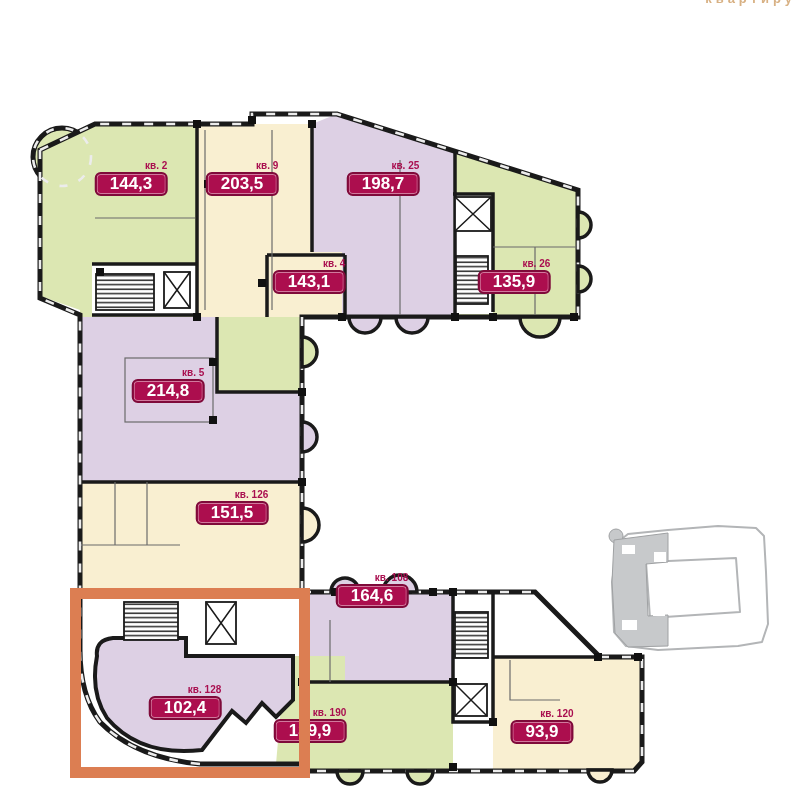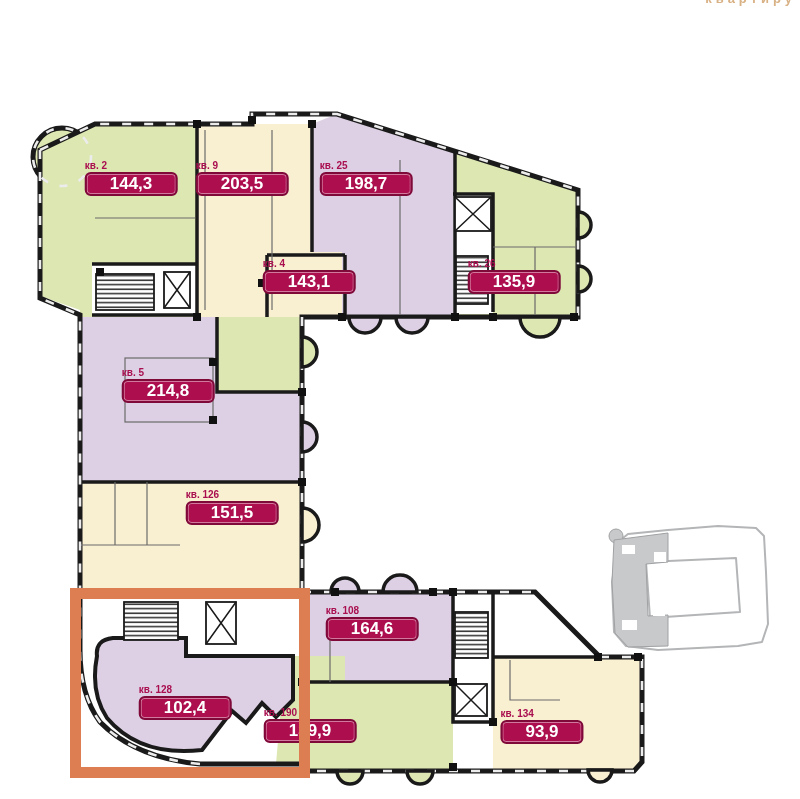--- a/index.html
+++ b/index.html
@@ -1,22 +1,22 @@
 <!DOCTYPE html>
 <html><head>
 <meta charset="utf-8">
 <style>
   html,body{margin:0;padding:0;background:#fff;}
   #stage{position:relative;width:800px;height:799px;background:#ffffff;overflow:hidden;
          font-family:"Liberation Sans",sans-serif;}
   #plan-svg{position:absolute;left:0;top:0;z-index:1;}
-  .apt{position:absolute;z-index:2;text-align:left;transform:translateX(-50%);cursor:pointer;}
+  .apt{position:absolute;z-index:2;text-align:right;transform:translateX(-50%);cursor:pointer;}
   .apt-label{font-size:10px;font-weight:bold;color:#a90e4f;line-height:11px;white-space:nowrap;}
   .apt-badge{display:inline-block;background:#ac0e4e;border:2px solid #7f0a3a;border-radius:6px;
-             color:#fff;font-weight:bold;font-size:17px;line-height:20px;padding:0 23px;margin-top:1px;
+             color:#fff;font-weight:bold;font-size:17px;line-height:20px;padding:0 13px;margin-top:1px;
              box-shadow:inset 0 0 0 1px rgba(255,255,255,0.45);white-space:nowrap;}
   .highlight-box{position:absolute;left:70px;top:588px;width:240px;height:190px;
                  border:11px solid #dc7e52;box-sizing:border-box;z-index:3;}
   .clip-text{position:absolute;top:-9px;right:4px;z-index:1;font-size:13px;font-weight:bold;
              color:#d8b184;letter-spacing:4px;}
 </style>
 </head>
 <body>
 
 <div id="stage">
@@ -162,52 +162,52 @@
   </svg>
 
   <div class="apt" style="left:131px;top:160px">
     <div class="apt-label">кв. 2</div>
     <div class="apt-badge">144,3</div>
   </div>
   <div class="apt" style="left:242px;top:160px">
     <div class="apt-label">кв. 9</div>
     <div class="apt-badge">203,5</div>
   </div>
-  <div class="apt" style="left:366px;top:160px">
+  <div class="apt" style="left:383px;top:160px">
     <div class="apt-label">кв. 25</div>
     <div class="apt-badge">198,7</div>
   </div>
   <div class="apt" style="left:309px;top:258px">
     <div class="apt-label">кв. 4</div>
     <div class="apt-badge">143,1</div>
   </div>
   <div class="apt" style="left:514px;top:258px">
     <div class="apt-label">кв. 26</div>
     <div class="apt-badge">135,9</div>
   </div>
   <div class="apt" style="left:168px;top:367px">
     <div class="apt-label">кв. 5</div>
     <div class="apt-badge">214,8</div>
   </div>
   <div class="apt" style="left:232px;top:489px">
     <div class="apt-label">кв. 126</div>
     <div class="apt-badge">151,5</div>
   </div>
-  <div class="apt" style="left:372px;top:605px">
+  <div class="apt" style="left:372px;top:572px">
     <div class="apt-label">кв. 108</div>
     <div class="apt-badge">164,6</div>
   </div>
   <div class="apt" style="left:185px;top:684px">
     <div class="apt-label">кв. 128</div>
     <div class="apt-badge">102,4</div>
   </div>
   <div class="apt" style="left:310px;top:707px">
     <div class="apt-label">кв. 190</div>
     <div class="apt-badge">139,9</div>
   </div>
   <div class="apt" style="left:542px;top:708px">
-    <div class="apt-label">кв. 134</div>
+    <div class="apt-label">кв. 120</div>
     <div class="apt-badge">93,9</div>
   </div>
 
   <div class="highlight-box"></div>
 
 </div>
 
 </body></html>

